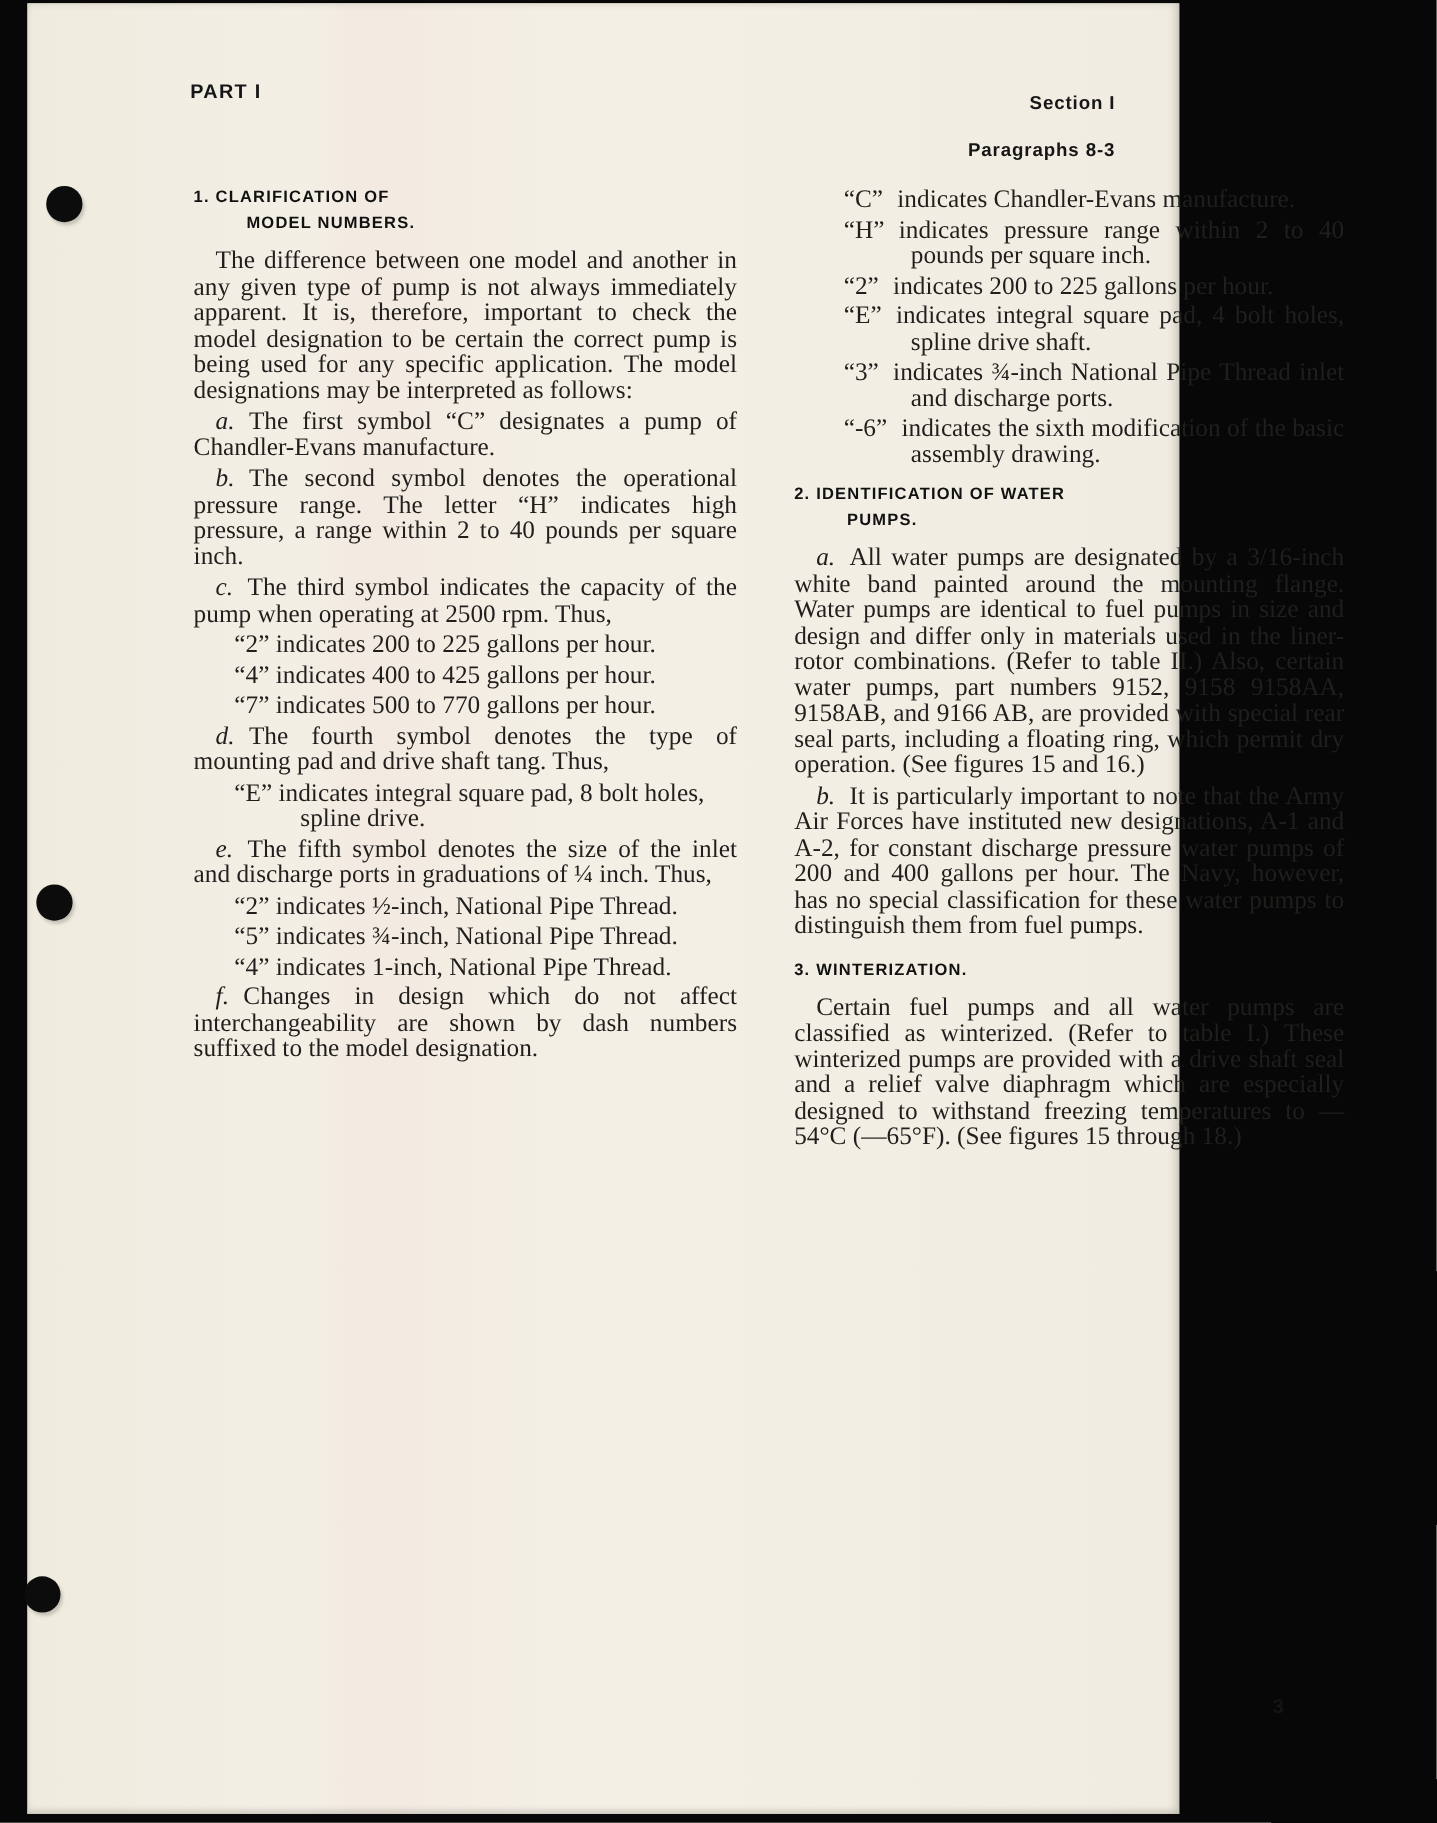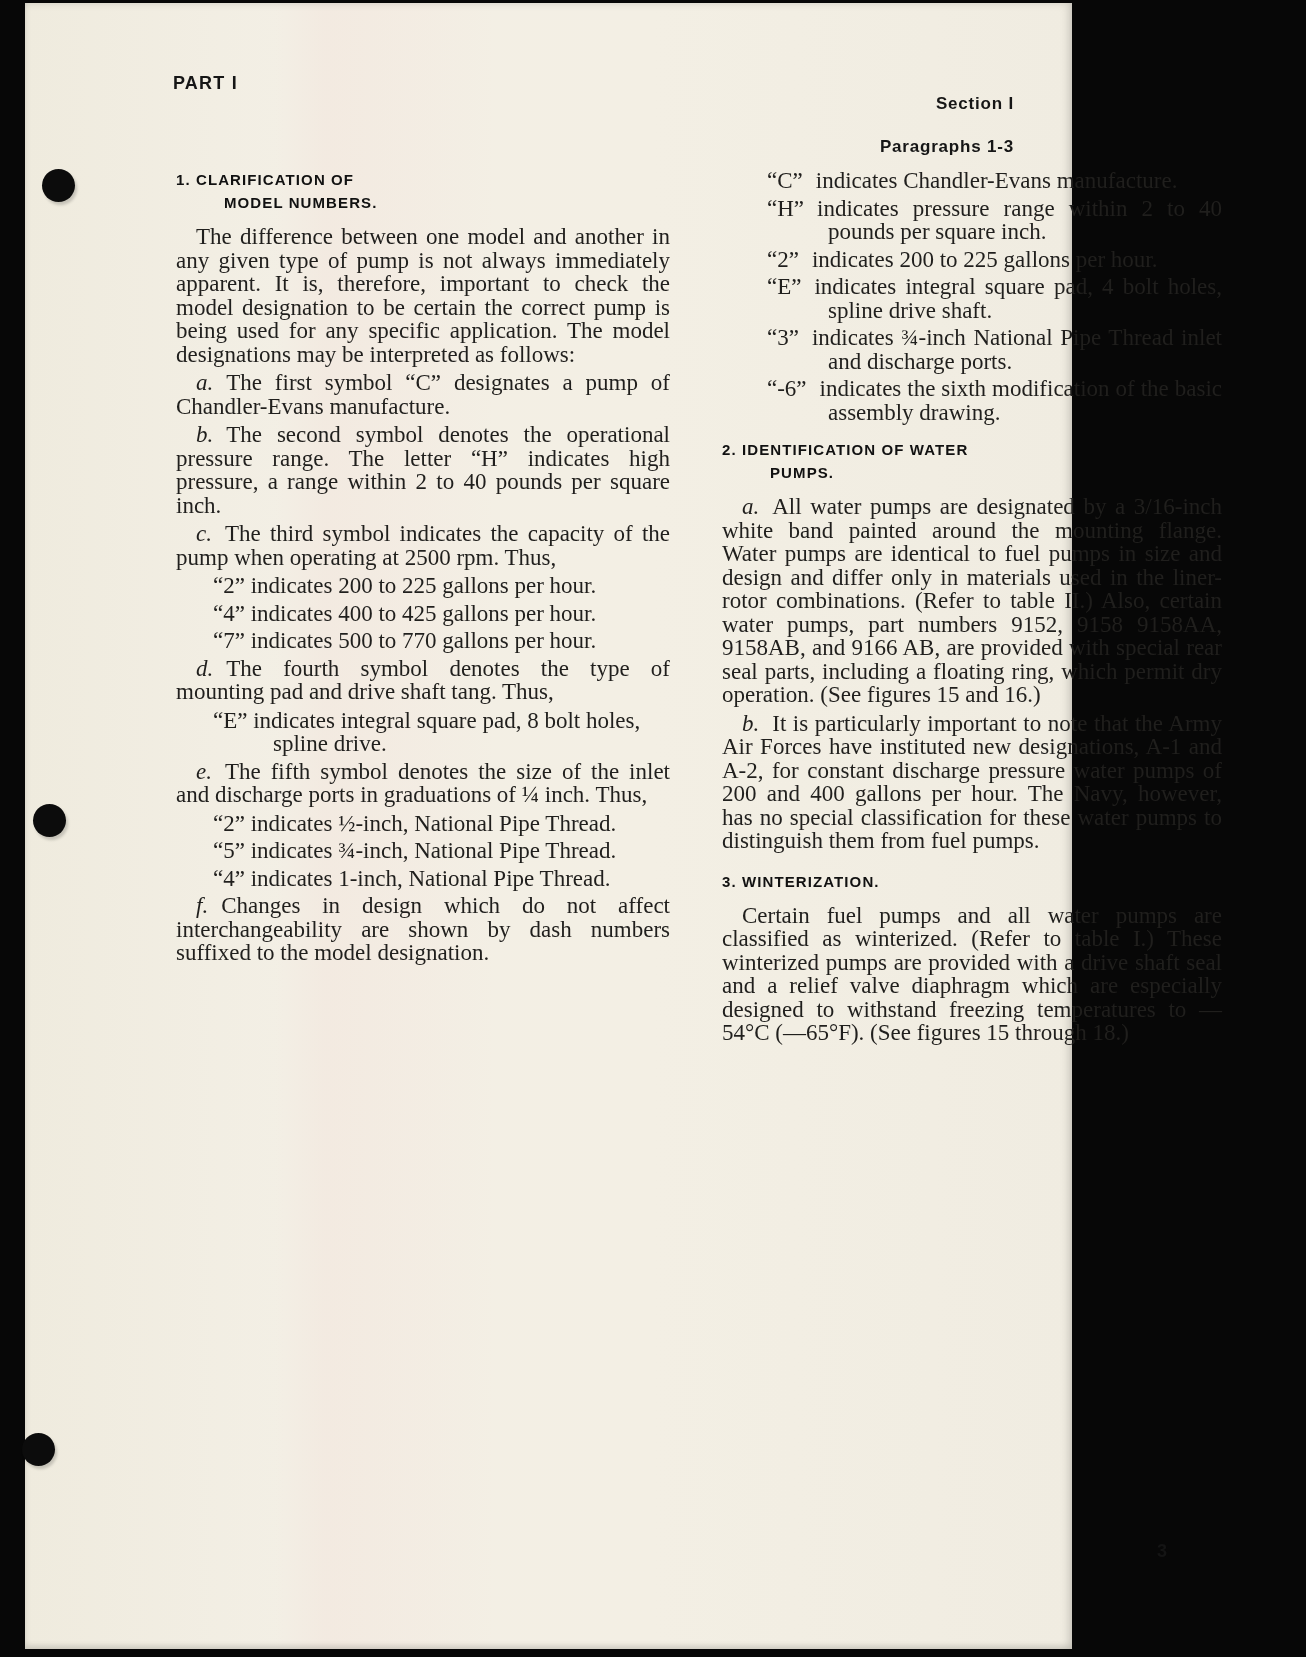--- a/index.html
+++ b/index.html
@@ -28,21 +28,21 @@
   .hole1 { left:17px;  top:166px;  }
   .hole2 { left:8px;   top:801px;  }
   .hole3 { left:-3px;  top:1430px; }
 
   .part-label {
     position:absolute; left:148px; top:70px;
     font-family:"Liberation Sans", sans-serif; font-weight:bold;
     font-size:18px; letter-spacing:1.2px; color:#161616;
   }
   .hdr-right {
-    position:absolute; right:58px; top:91px; text-align:right;
+    position:absolute; right:58px; top:81px; text-align:right;
     font-family:"Liberation Sans", sans-serif; font-weight:bold;
     font-size:17px; letter-spacing:0.8px; color:#161616;
   }
   .hdr-right .line2 { margin-top:23px; }
 
   .col { position:absolute; }
   .col-left  { left:151px; top:165px; width:494px; }
   .col-right { left:697px; top:166px; width:500px; }
 
   .col p { margin:0 0 5px 0; font-size:23px; line-height:23.5px; text-align:justify; color:#201f1d; }
@@ -75,21 +75,21 @@
 <div class="paper">
 
   <span class="hole hole1"></span>
   <span class="hole hole2"></span>
   <span class="hole hole3"></span>
 
   <div class="part-label">PART I</div>
 
   <div class="hdr-right">
     <div>Section I</div>
-    <div class="line2">Paragraphs 1-3</div>
+    <div class="line2">Paragraphs 8-3</div>
   </div>
 
   <div class="col col-left">
     <h2 class="heading">
       <span>1. CLARIFICATION OF</span>
       <span class="l2">MODEL NUMBERS.</span>
     </h2>
 
     <p class="indent">The difference between one model and another in any given type of pump is not always immediately apparent.  It is, therefore, important to check the model designation to be certain the correct pump is being used for any specific application.  The model designations may be interpreted as follows:</p>
 

